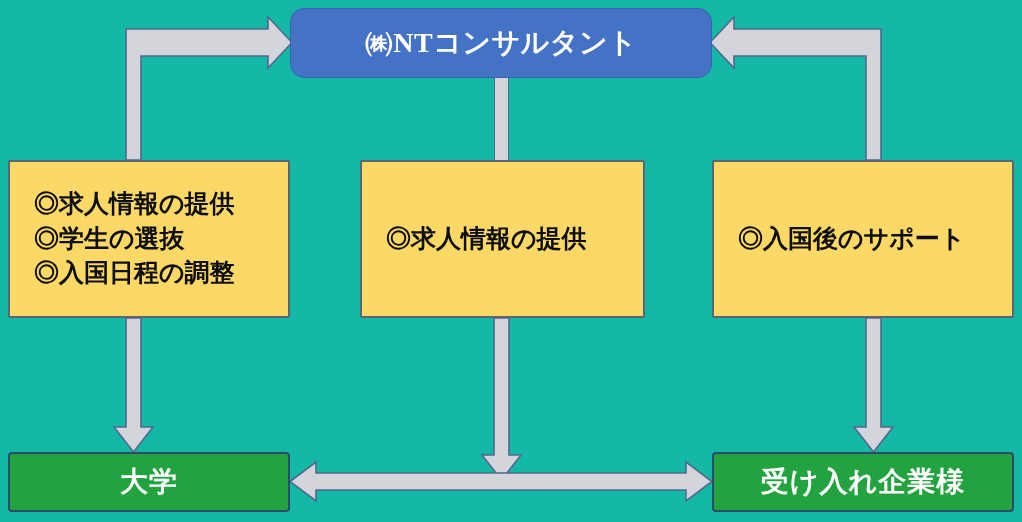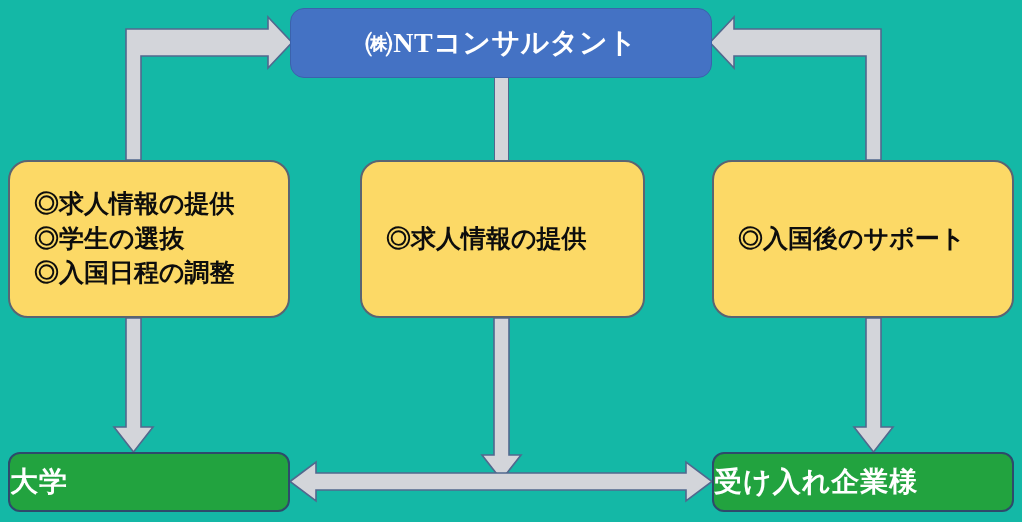--- a/index.html
+++ b/index.html
@@ -34,37 +34,37 @@
     color: #ffffff;
     font-weight: bold;
     font-size: 28px;
     letter-spacing: 0.5px;
     white-space: nowrap;
   }
 
   .node-yellow {
     background: #FCD966;
     border: 2px solid #5A6472;
-    border-radius: 20px;
+    border-radius: 2px;
     justify-content: flex-start;
   }
   .node-yellow .node-lines {
     padding-left: 24px;
     color: #0d0d0d;
     font-weight: bold;
     font-size: 25px;
     line-height: 1.38;
     white-space: nowrap;
   }
 
   .node-green {
     background: #22A33F;
     border: 2px solid #2E4A6B;
-    border-radius: 12px;
-    justify-content: flex-start;
+    border-radius: 4px;
+    justify-content: center;
   }
   .node-green .node-text {
     color: #ffffff;
     font-weight: bold;
     font-size: 28px;
     letter-spacing: 1px;
     white-space: nowrap;
   }
 
   .connector {

